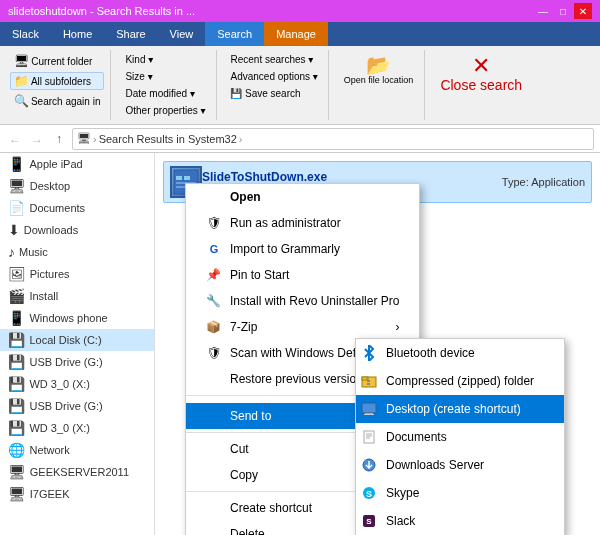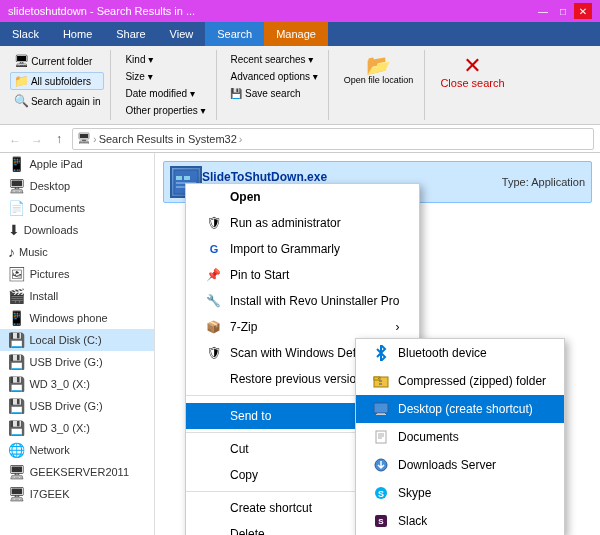--- a/index.html
+++ b/index.html
@@ -210,21 +210,21 @@
       left: 200px;
       top: 185px;
       background: white;
       border: 1px solid #ccc;
       box-shadow: 3px 3px 8px rgba(0,0,0,0.3);
       min-width: 210px;
       z-index: 101;
       font-size: 12px;
     }
     .submenu-item {
-      padding: 5px 16px;
+      padding: 5px 4px;
       cursor: pointer;
       white-space: nowrap;
       display: flex;
       align-items: center;
       gap: 8px;
     }
     .submenu-item.selected { background: #0078d7; color: white; }
     .submenu-icon { width: 18px; height: 18px; display: flex; align-items: center; justify-content: center; }
 
     
@@ -301,21 +301,21 @@
   <div class="ribbon-group">
     <div class="ribbon-btn">
       <span class="icon">📂</span>
       <span style="font-size:9px">Open file location</span>
     </div>
   </div>
 
   <div class="ribbon-group">
     <div class="ribbon-btn close-btn-ribbon">
       <span class="icon" style="color:#c00;font-size:22px;">✕</span>
-      <span style="font-size:11px">Close search</span>
+      <span style="font-size:14px">Close search</span>
     </div>
   </div>
 </div>
 
 <div class="address-bar">
   <div class="nav-btn disabled">←</div>
   <div class="nav-btn disabled">→</div>
   <div class="nav-btn">↑</div>
   <div class="breadcrumb">
     <span class="breadcrumb-item">🖥</span>

